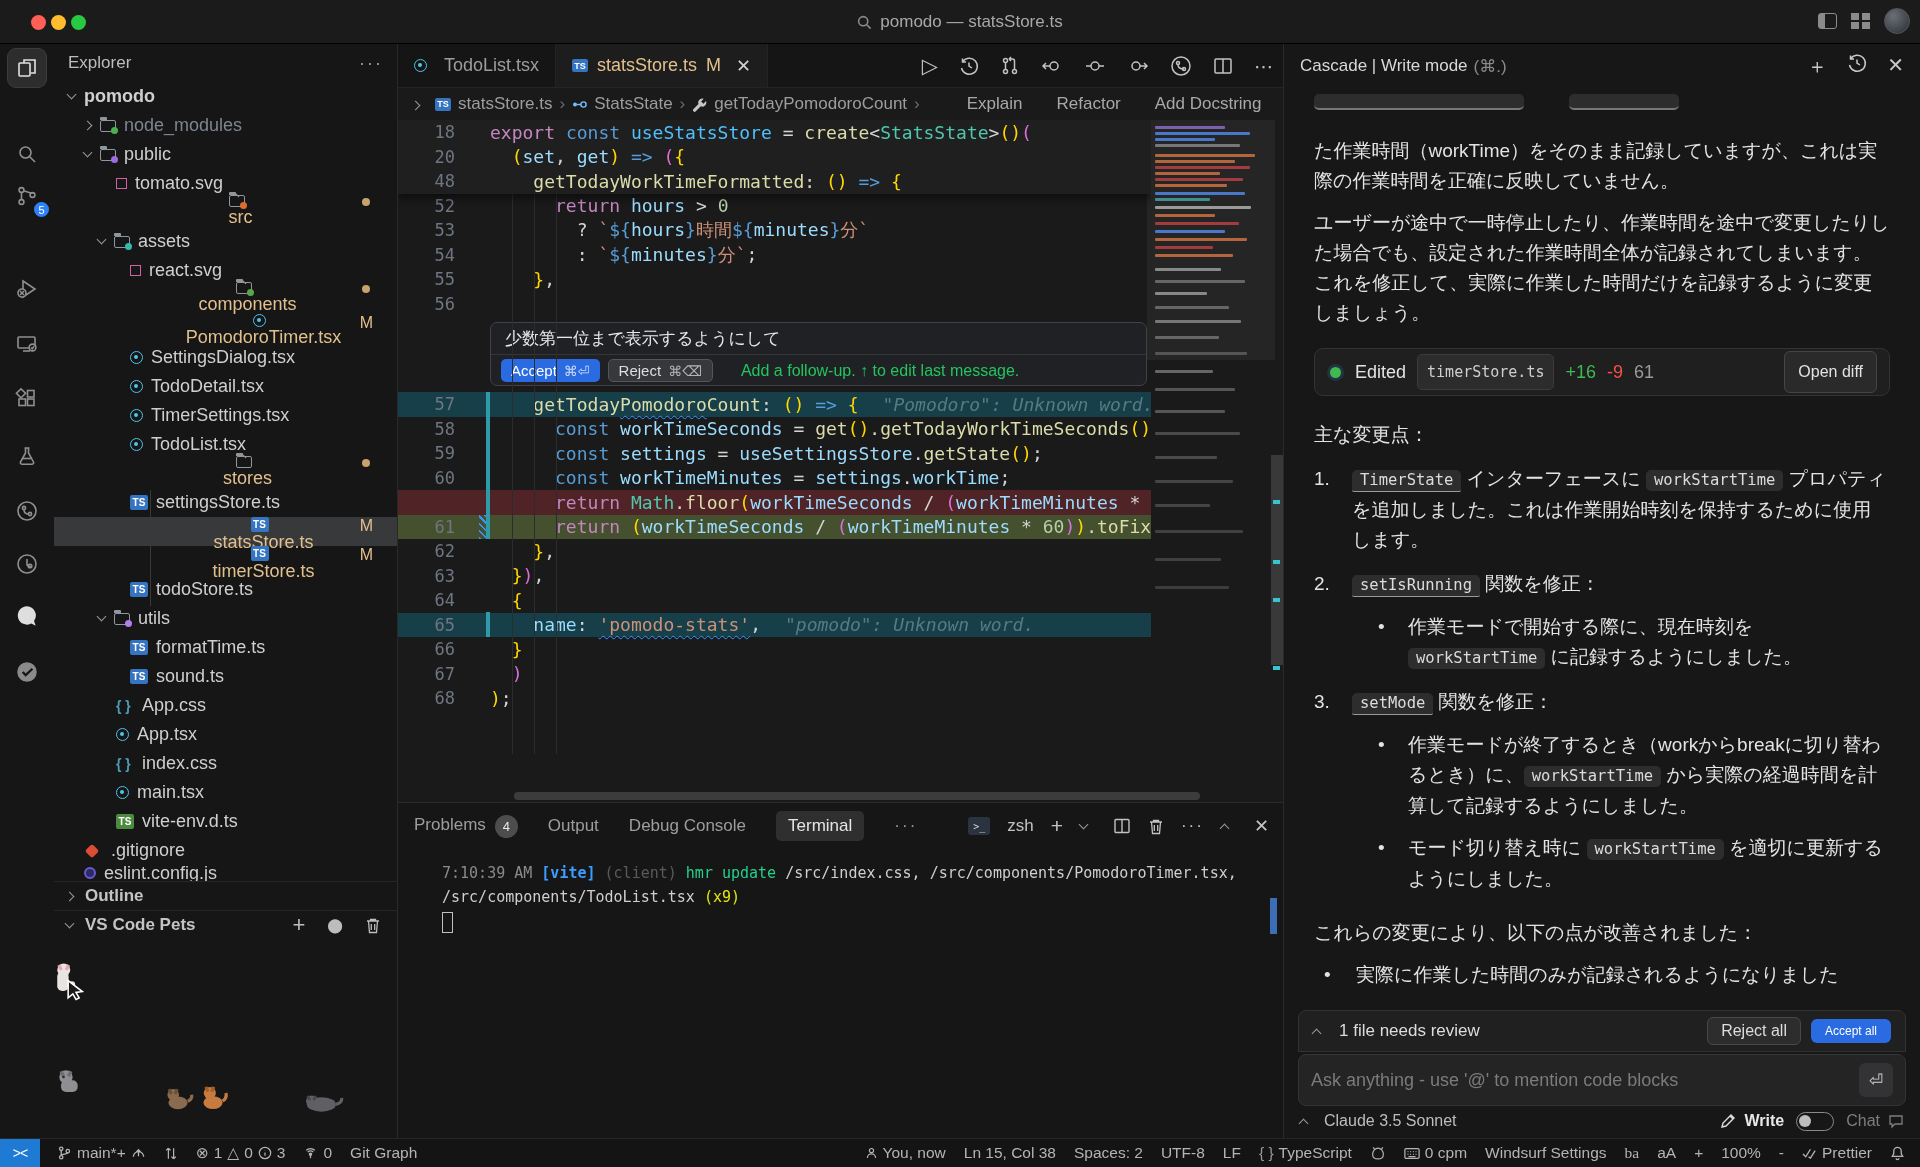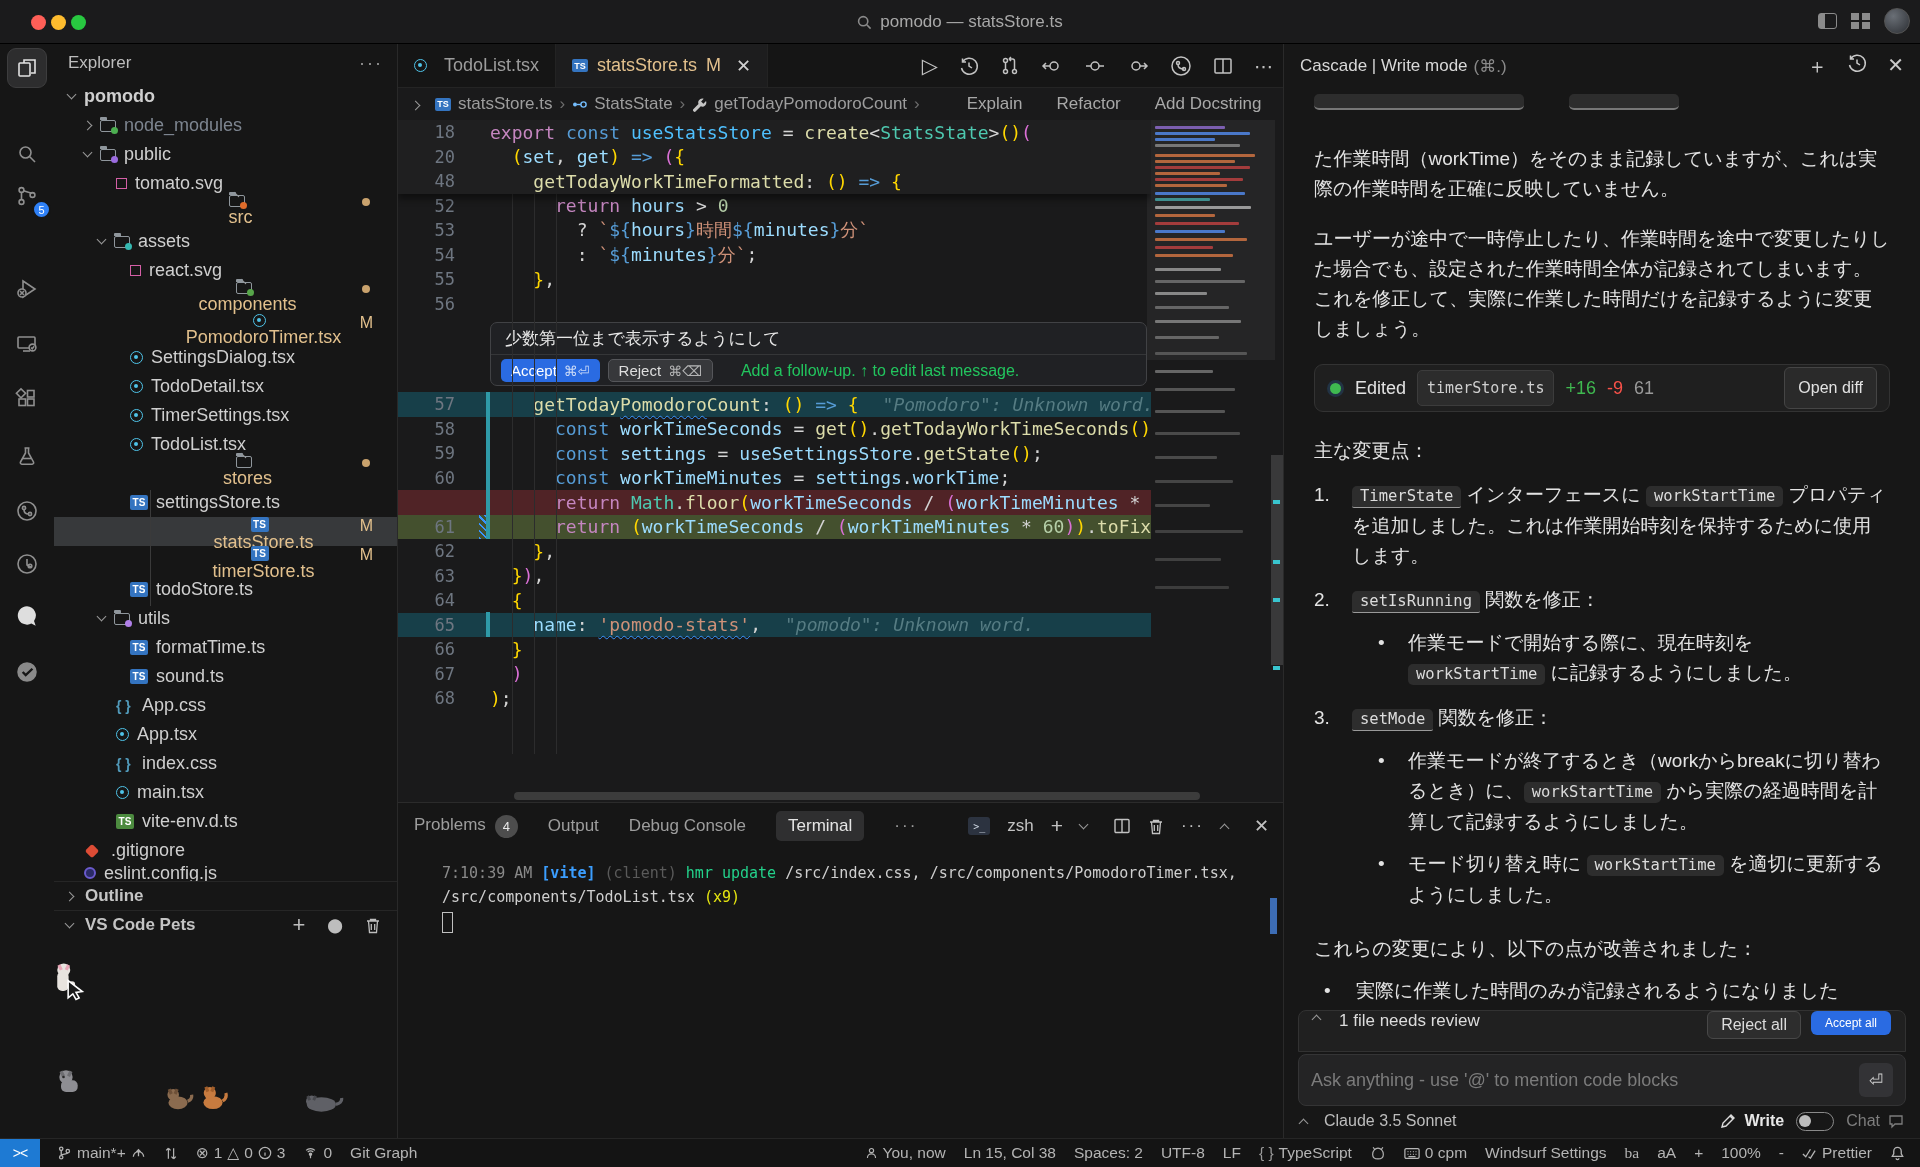--- a/index.html
+++ b/index.html
@@ -123,38 +123,38 @@
   .cursorblk { width:11px; height:21px; border:1.5px solid #c0c0c0; margin-top:3px; }
   .term-thumb { position:absolute; right:6px; top:95px; width:7px; height:36px; background:#3d6db5; }
 
   
   .cascade { position:absolute; left:1283px; top:44px; width:637px; height:1094px; background:#171717; border-left:1px solid #2a2a2a; }
   .chead { height:44px; display:flex; align-items:center; padding:0 16px; font-size:17px; color:#d8d8d8; }
   .chead .short { color:#8a8a8a; margin-left:6px; }
   .chead-icons { margin-left:auto; display:flex; gap:20px; color:#c9c9c9; font-size:20px; }
   .cbody { position:absolute; top:44px; left:0; right:0; bottom:132px; overflow:hidden; padding:0 30px; font-size:19px; line-height:30px; color:#e3e3e3; }
   .pill-cut { display:inline-block; height:16px; border-radius:5px; background:#2d2d2d; border-bottom:2px solid #777; vertical-align:top; }
-  .cpara { margin-top:20px; }
+  .cpara { margin-top:12px; }
   .tk-x{color:#e3e3e3}
   .tk-c,.tk-l { font-family:"DejaVu Sans Mono",monospace; font-size:15.5px; background:#2d2d2d; border-radius:5px; padding:1px 8px 2px; color:#dcdcdc; }
   .tk-l { border-bottom:1px solid #9a9a9a; border-radius:5px 5px 2px 2px; }
   .ecard { margin-top:20px; height:48px; background:#1f1f1f; border:1px solid #333; border-radius:9px; display:flex; align-items:center; padding:0 12px; gap:11px; font-size:18px; }
   .gdot { width:11px; height:11px; border-radius:50%; background:#3fb950; border:3px solid #234; box-sizing:content-box; }
   .efile { font-family:"DejaVu Sans Mono",monospace; font-size:15px; background:#2c2c2c; border:1px solid #3c3c3c; border-radius:5px; padding:2px 9px; color:#cfcfcf; }
   .eadd { color:#3fb950; } .edel { color:#f85149; } .enum { color:#9a9a9a; }
   .opendiff { margin-left:auto; background:#2a2a2a; border:1px solid #454545; color:#e2e2e2; border-radius:6px; font-size:16px; padding:5px 13px; }
   .cheading { margin-top:24px; }
   .oli { display:flex; margin-top:14px; }
   .oli .num { width:38px; flex:none; }
   .oli .itext { flex:1; }
   .nb { display:flex; margin-top:12px; padding-left:64px; }
   .nb .bdot { width:30px; flex:none; }
   .tb { display:flex; margin-top:12px; padding-left:10px; }
   .tb .bdot { width:32px; flex:none; }
-  .review { position:absolute; left:14px; right:14px; bottom:86px; height:42px; background:#202020; border:1px solid #323232; border-radius:8px 8px 0 0; display:flex; align-items:flex-start; padding:0 14px; gap:10px; font-size:17px; color:#dcdcdc; }
+  .review { position:absolute; left:14px; right:14px; bottom:86px; height:42px; background:#202020; border:1px solid #323232; border-radius:8px 8px 0 0; display:flex; align-items:center; padding:0 14px; gap:10px; font-size:17px; color:#dcdcdc; }
   .rej-all { margin-left:auto; background:#2d2d2d; border:1px solid #484848; border-radius:6px; padding:4px 13px; font-size:16px; }
   .acc-all { background:#2a6be2; color:#fff; border-radius:6px; padding:5px 14px; font-size:12px; }
   .cinput { position:absolute; left:14px; right:14px; bottom:32px; height:52px; background:#242425; border:1px solid #343435; border-radius:8px; display:flex; align-items:center; padding:0 12px; color:#7b7b7b; font-size:18px; }
   .retkey { margin-left:auto; width:34px; height:34px; background:#333336; border-radius:6px; color:#cfcfcf; display:flex; align-items:center; justify-content:center; font-size:17px; }
   .cfoot { position:absolute; left:16px; right:16px; bottom:4px; height:26px; display:flex; align-items:center; gap:8px; font-size:16px; color:#bdbdbd; }
   .toggle { width:38px; height:19px; border:1.5px solid #8a8a8a; border-radius:10px; position:relative; margin:0 4px; }
   .toggle::before { content:""; position:absolute; left:2px; top:2px; width:12px; height:12px; border-radius:50%; background:#bdbdbd; }
   .chat-dim { color:#7e7e7e; }
 
   

